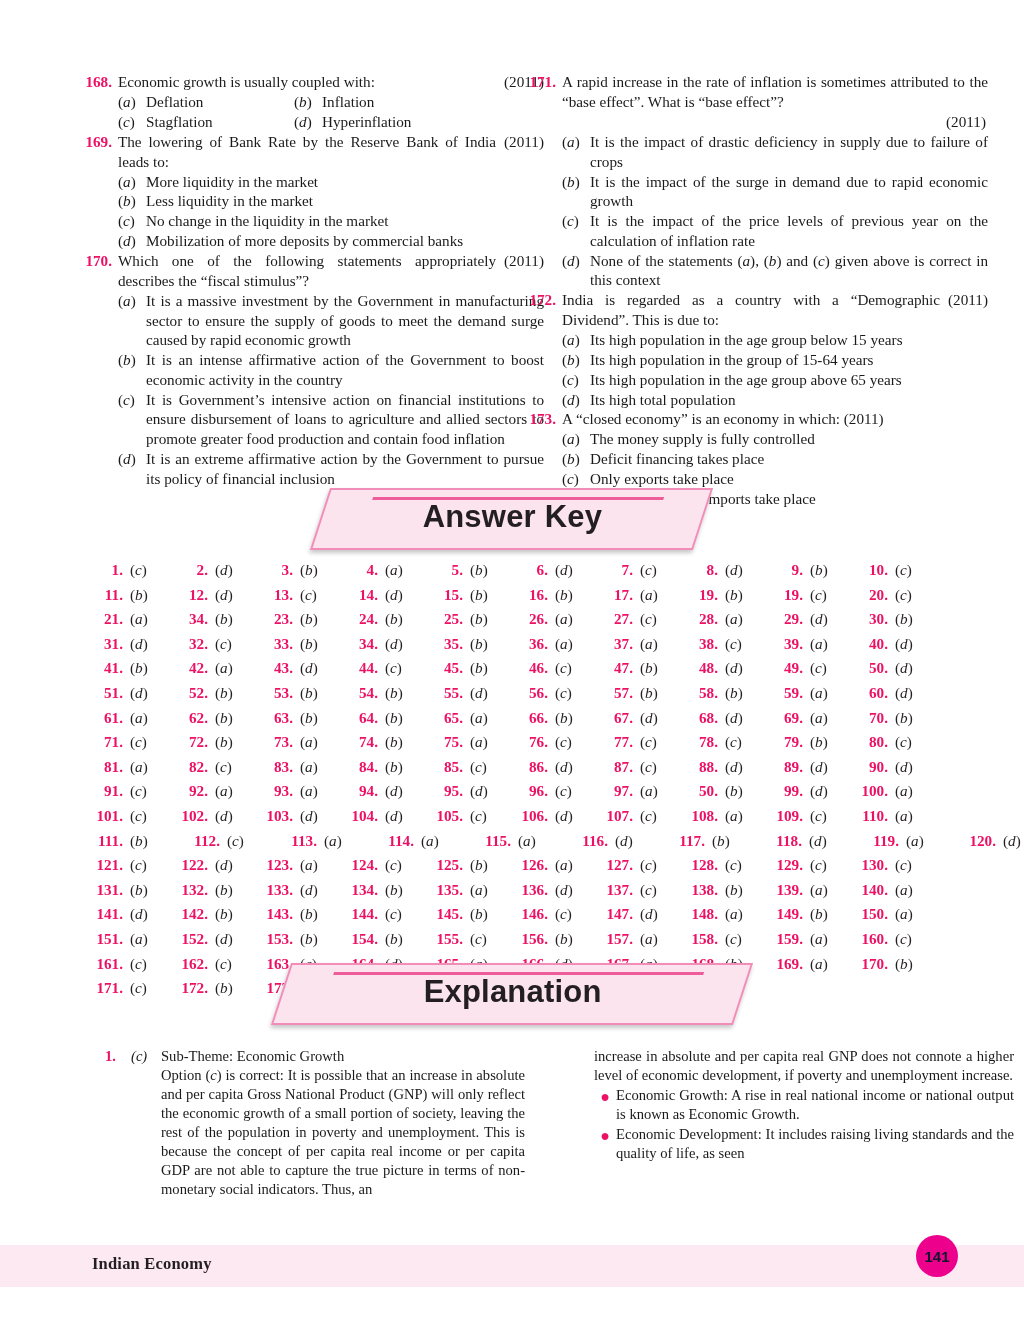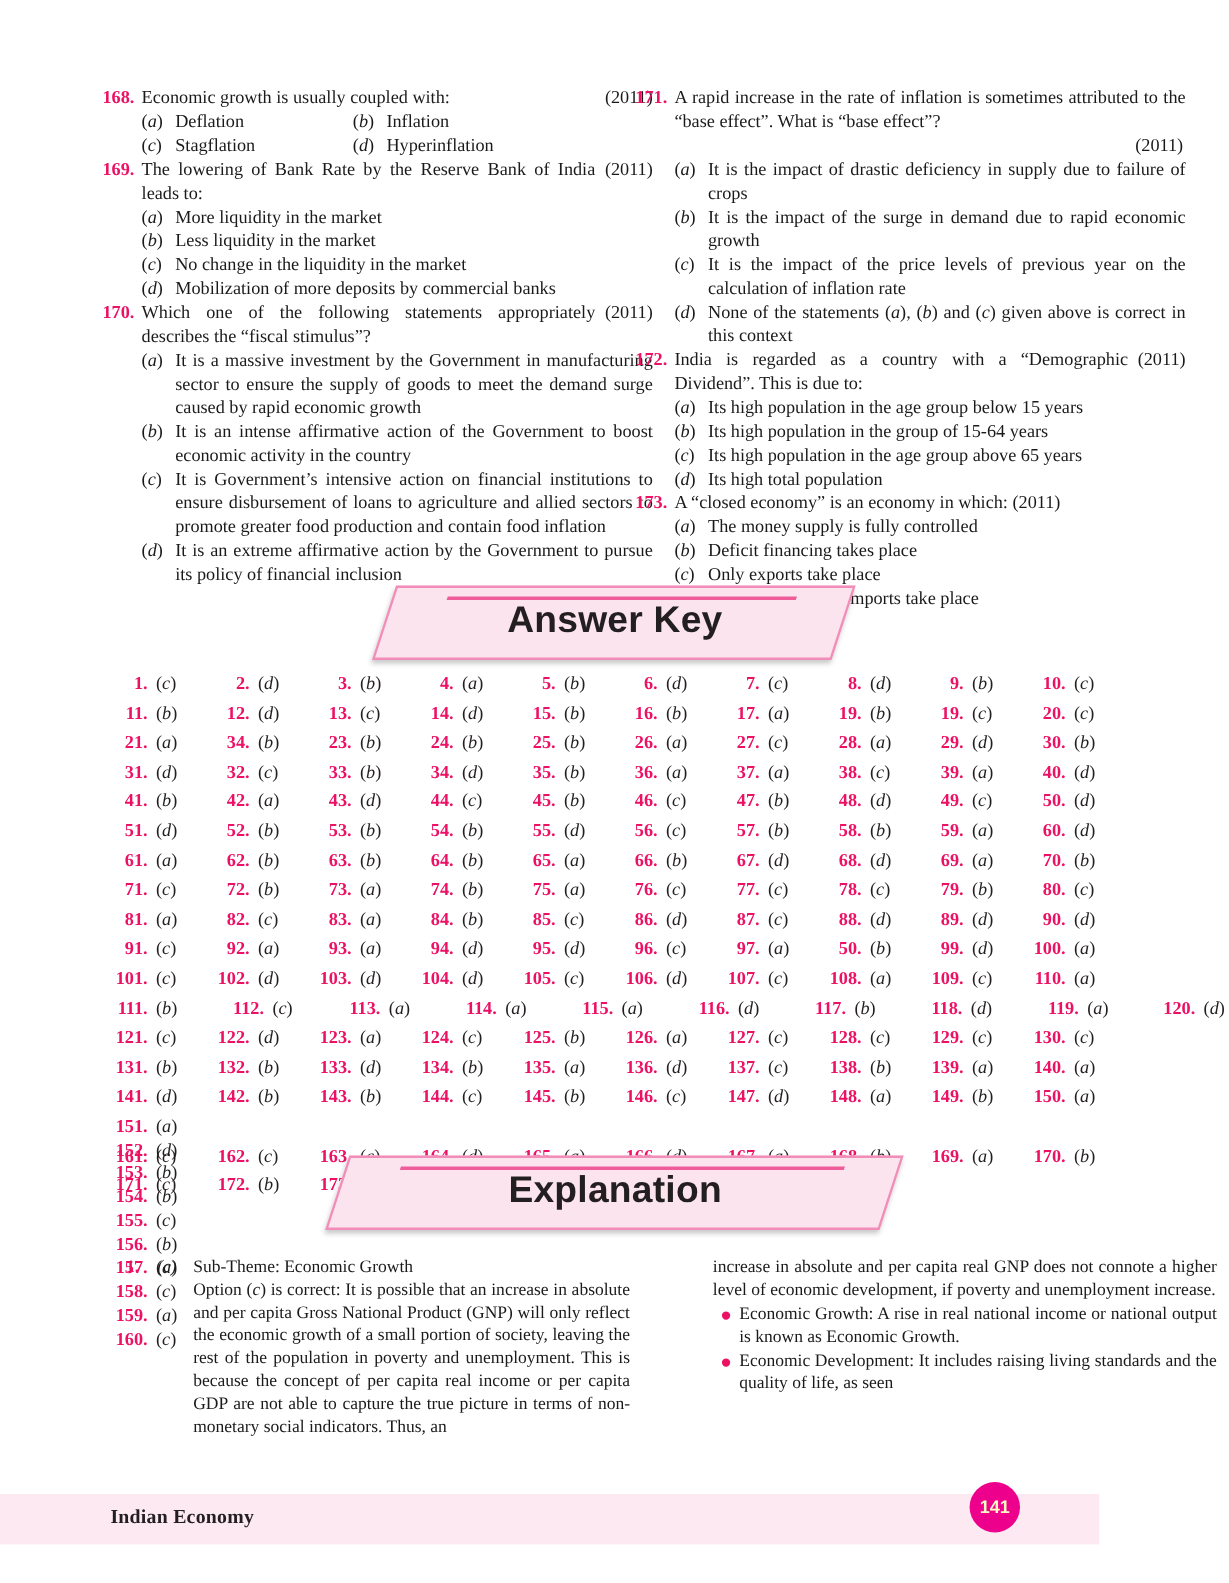--- a/index.html
+++ b/index.html
@@ -96,33 +96,33 @@
   .it { font-style:italic; }
   .bullet-item { display:flex; margin-top:1px; }
   .bullet-dot {
     width:22px; flex:none; color:#ec1164; font-size:16px; line-height:1.3;
     text-align:center; padding-top:1px;
   }
   .bullet-tx { flex:1; text-align:justify; }
 
   
   .footer {
-    position:absolute; left:0; bottom:32px; width:916px; height:42px;
+    position:absolute; left:0; bottom:32px; width:1024px; height:42px;
     background:#fde9f2;
   }
   .footer .ftitle {
     position:absolute; left:92px; top:9px;
     font-family:"Liberation Serif", serif;
     font-weight:bold; font-size:16.5px; color:#231f20;
     letter-spacing:0.2px;
   }
   .footer .pagecircle {
     position:absolute; right:66px; top:-10px;
     width:42px; height:42px; border-radius:50%;
-    background:#ec008c; color:#fef9c3;
+    background:#ec008c; color:#0f172a;
     font-family:"Liberation Sans", sans-serif;
     font-weight:bold; font-size:15px;
     display:flex; align-items:center; justify-content:center;
   }
 </style>
 </head>
 <body>
 
 <div class="page">
 
@@ -901,21 +901,21 @@
         </div>
         <div class="akcell">
           <span class="n">149.</span>
           <span class="a"><span class="par">(</span>b<span class="par">)</span></span>
         </div>
         <div class="akcell">
           <span class="n">150.</span>
           <span class="a"><span class="par">(</span>a<span class="par">)</span></span>
         </div>
       </div>
-      <div class="akrow" style="margin-left:88px;flex-direction:column;">
+      <div class="akrow" style="margin-left:88px;">
         <div class="akcell">
           <span class="n">151.</span>
           <span class="a"><span class="par">(</span>a<span class="par">)</span></span>
         </div>
         <div class="akcell">
           <span class="n">152.</span>
           <span class="a"><span class="par">(</span>d<span class="par">)</span></span>
         </div>
         <div class="akcell">
           <span class="n">153.</span>

